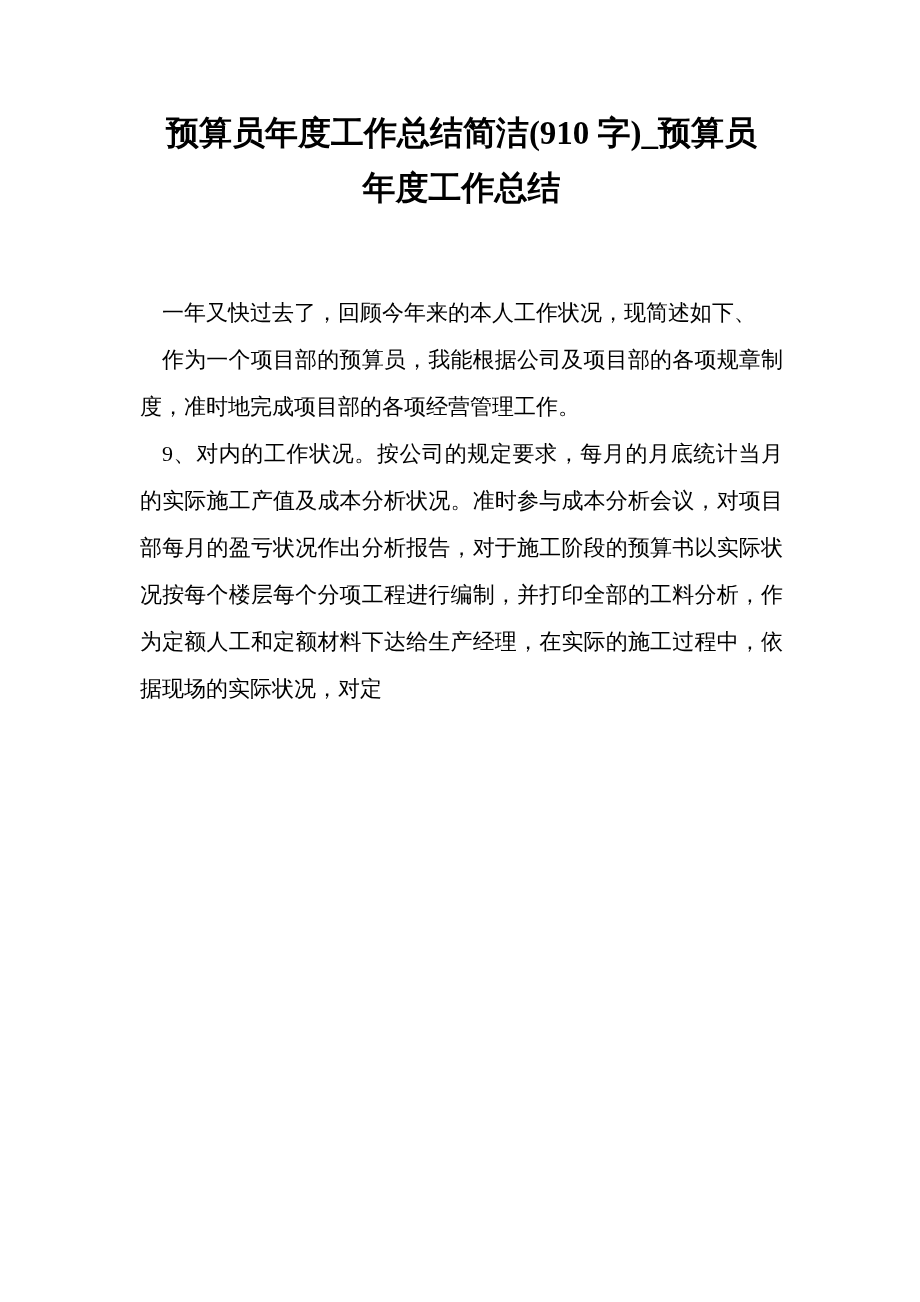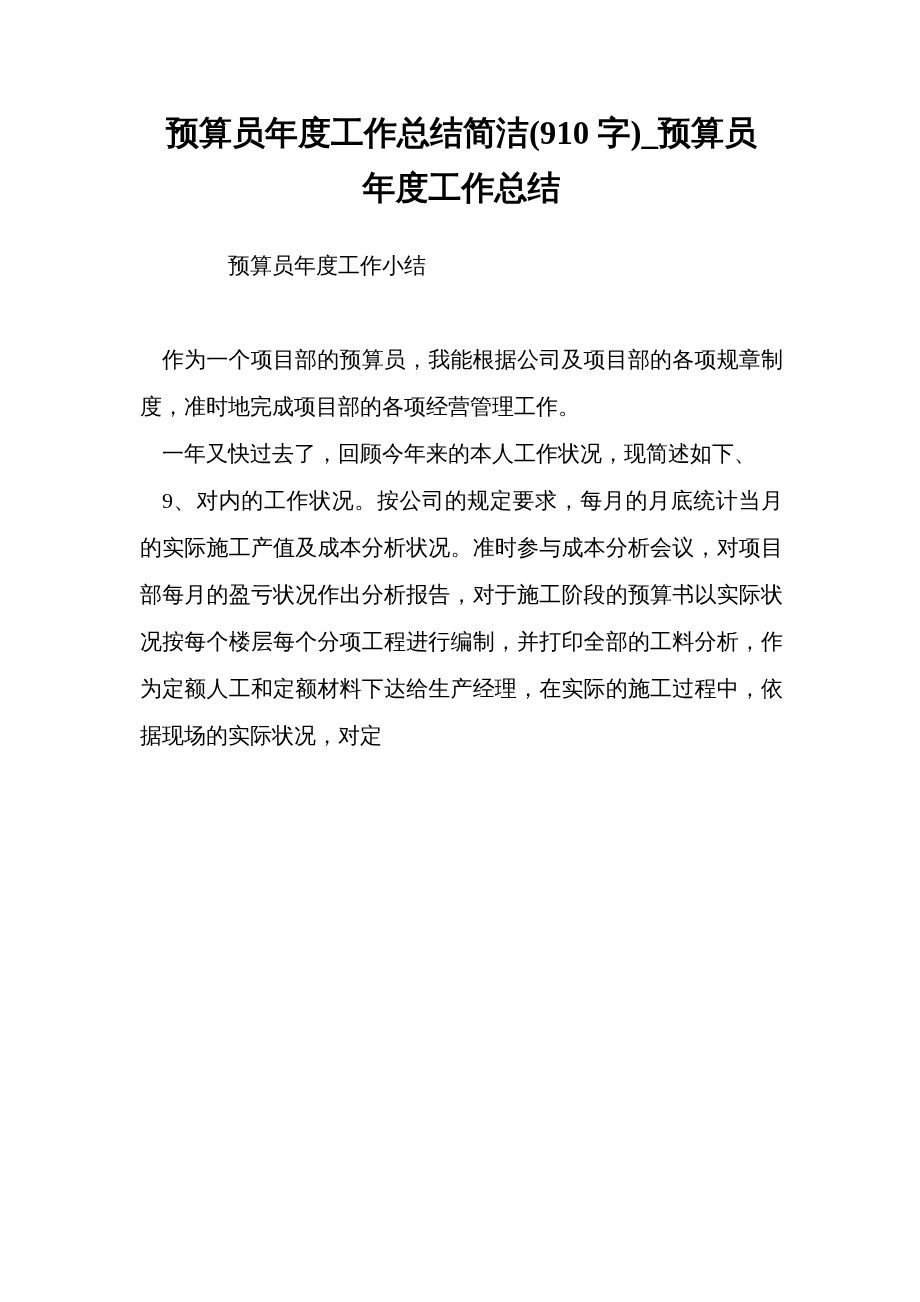--- a/index.html
+++ b/index.html
@@ -43,19 +43,18 @@
   p.para.indent-deep { text-indent: 4em; }
   p.para.flush { text-indent: 0; }
   p.para.blank { height: 47px; }
 </style>
 </head>
 <body>
 
 <div class="page">
   <h1 class="doc-title">预算员年度工作总结简洁(910 字)_预算员年度工作总结</h1>
   <div class="paragraphs">
-      <p class="para indent-deep">预算员年度工作小结</p>
       <p class="para blank"></p>
+      <p class="para indent">一年又快过去了，回顾今年来的本人工作状况，现简述如下、</p>
       <p class="para indent">作为一个项目部的预算员，我能根据公司及项目部的各项规章制度，准时地完成项目部的各项经营管理工作。</p>
-      <p class="para indent">一年又快过去了，回顾今年来的本人工作状况，现简述如下、</p>
       <p class="para indent">9、对内的工作状况。按公司的规定要求，每月的月底统计当月的实际施工产值及成本分析状况。准时参与成本分析会议，对项目部每月的盈亏状况作出分析报告，对于施工阶段的预算书以实际状况按每个楼层每个分项工程进行编制，并打印全部的工料分析，作为定额人工和定额材料下达给生产经理，在实际的施工过程中，依据现场的实际状况，对定</p>
     </div>
 </div>
 
 </body></html>

